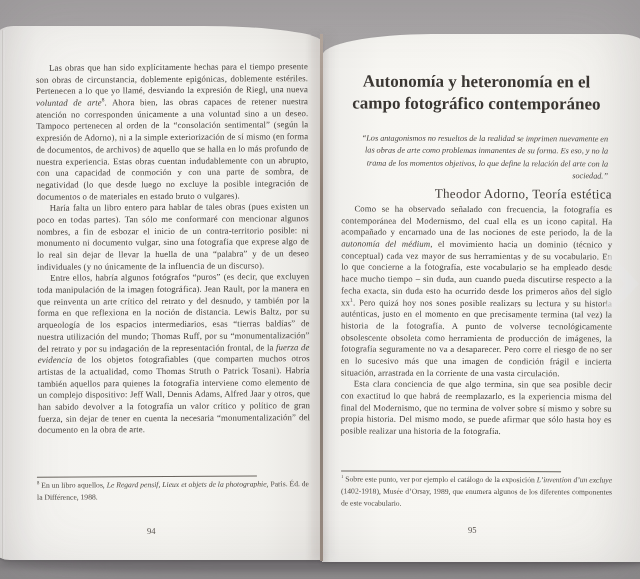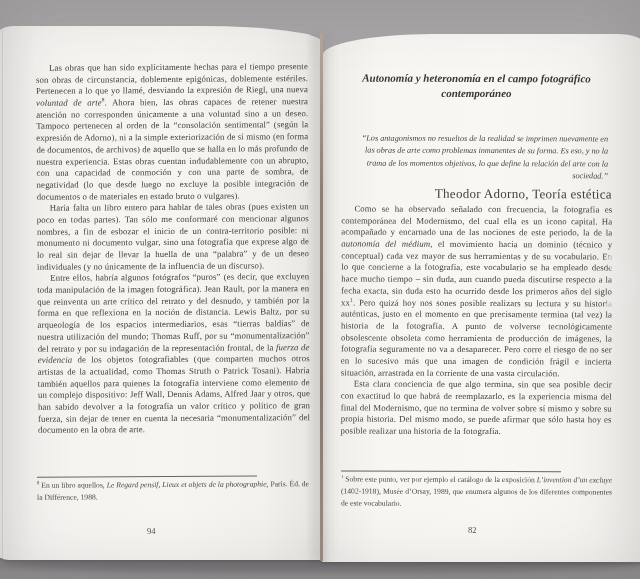--- a/index.html
+++ b/index.html
@@ -53,22 +53,22 @@
     font-size:8.8px; line-height:1.33; letter-spacing:.1px;
   }
   .body-text p { margin:0; text-indent:13px; }
   sup { font-size:.62em; line-height:0; }
 
   .text-left  { left:37px;  top:62px;  width:272px; transform:rotate(-.35deg); }
   .text-right { left:341px; top:204px; width:271px; transform:rotate(.2deg); }
 
   .chapter-title {
     position:absolute; left:343px; top:71px; width:267px;
-    text-align:center; font-style:italic; font-weight:bold;
-    font-size:11px; line-height:1.32; color:#3b3733; transform:rotate(.2deg);
+    text-align:center; font-weight:bold;
+    font-size:17px; line-height:1.32; color:#3b3733; transform:rotate(.2deg);
   }
   .epigraph {
     position:absolute; left:352px; top:129px; width:260px;
     text-align:right; transform:rotate(.2deg);
   }
   .epigraph-quote {
     font-style:italic; font-size:8.2px; line-height:1.5; color:#4a4541; margin:4px;
   }
   .epigraph-attribution {
     font-size:13px; color:#443f3b; margin-top:2px; letter-spacing:.3px;
@@ -137,21 +137,21 @@
   </div>
 
   <div class="body-text text-right">
     <p><span>Como se ha observado señalado con frecuencia, la fotografía es contemporánea del Modernismo, del cual ella es un icono capital. Ha acompañado y encarnado una de las nociones de este periodo, la de la </span><span style="font-style: italic;">autonomía del médium</span><span>, el movimiento hacia un dominio (técnico y conceptual) cada vez mayor de sus herramientas y de su vocabulario. En lo que concierne a la fotografía, este vocabulario se ha empleado desde hace mucho tiempo – sin duda, aun cuando pueda discutirse respecto a la fecha exacta, sin duda esto ha ocurrido desde los primeros años del siglo xx</span><sup>1</sup><span>. Pero quizá hoy nos sones posible realizars su lectura y su historia auténticas, justo en el momento en que precisamente termina (tal vez) la historia de la fotografía. A punto de volverse tecnológicamente obsolescente obsoleta como herramienta de producción de imágenes, la fotografía seguramente no va a desaparecer. Pero corre el riesgo de no ser en lo sucesivo más que una imagen de condición frágil e incierta situación, arrastrada en la corriente de una vasta circulación.</span></p>
     <p><span>Esta clara conciencia de que algo termina, sin que sea posible decir con exactitud lo que habrá de reemplazarlo, es la experiencia misma del final del Modernismo, que no termina de volver sobre sí mismo y sobre su propia historia. Del mismo modo, se puede afirmar que sólo hasta hoy es posible realizar una historia de la fotografía.</span></p>
   </div>
   <div class="footnote footnote-right">
     <span class="rule"></span>
     <span><sup>1</sup><span> Sobre este punto, ver por ejemplo el catálogo de la exposición </span><span style="font-style: italic;">L’invention d’un excluye</span><span> (1402-1918), Musée d’Orsay, 1989, que enumera algunos de los diferentes componentes de este vocabulario.</span></span>
   </div>
-  <div class="page-number page-number-right">82</div>
+  <div class="page-number page-number-right">95</div>
 
   <div class="next-arrow">
     <svg viewBox="0 0 38 66">
       <polyline points="6,7 31,33 6,59" fill="none" stroke="#f2f2f2" stroke-width="10" stroke-linecap="butt" stroke-linejoin="miter"></polyline>
     </svg>
   </div>
 
   <div class="vignette"></div>
 </div>
 

